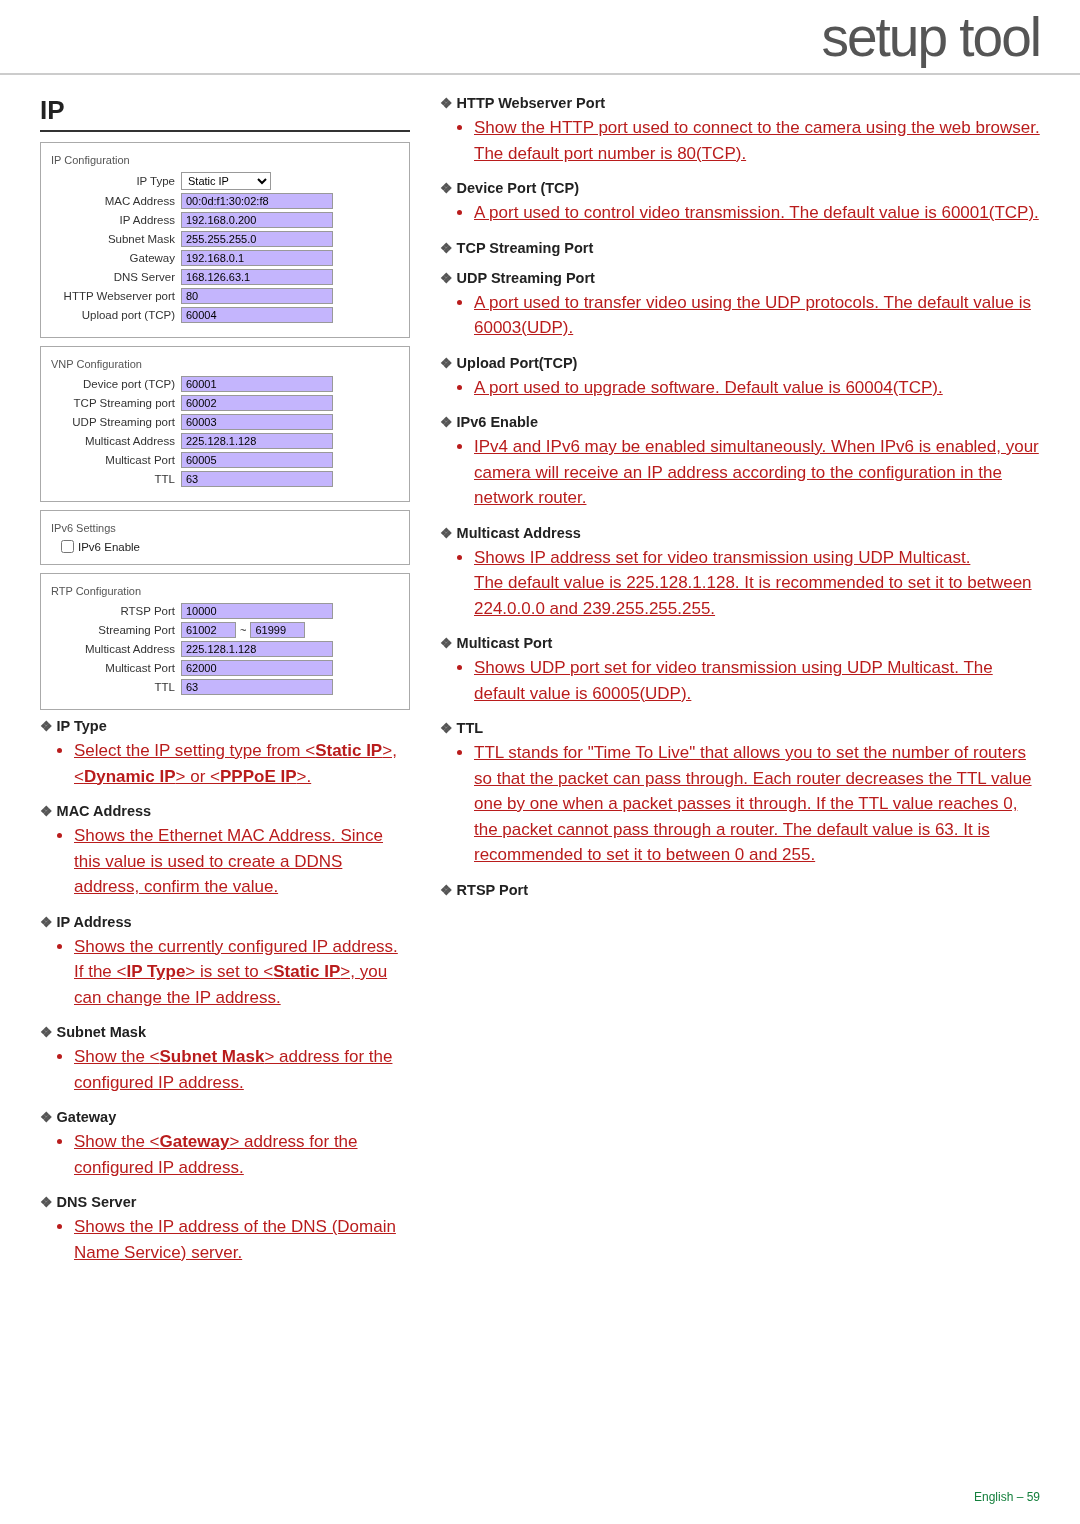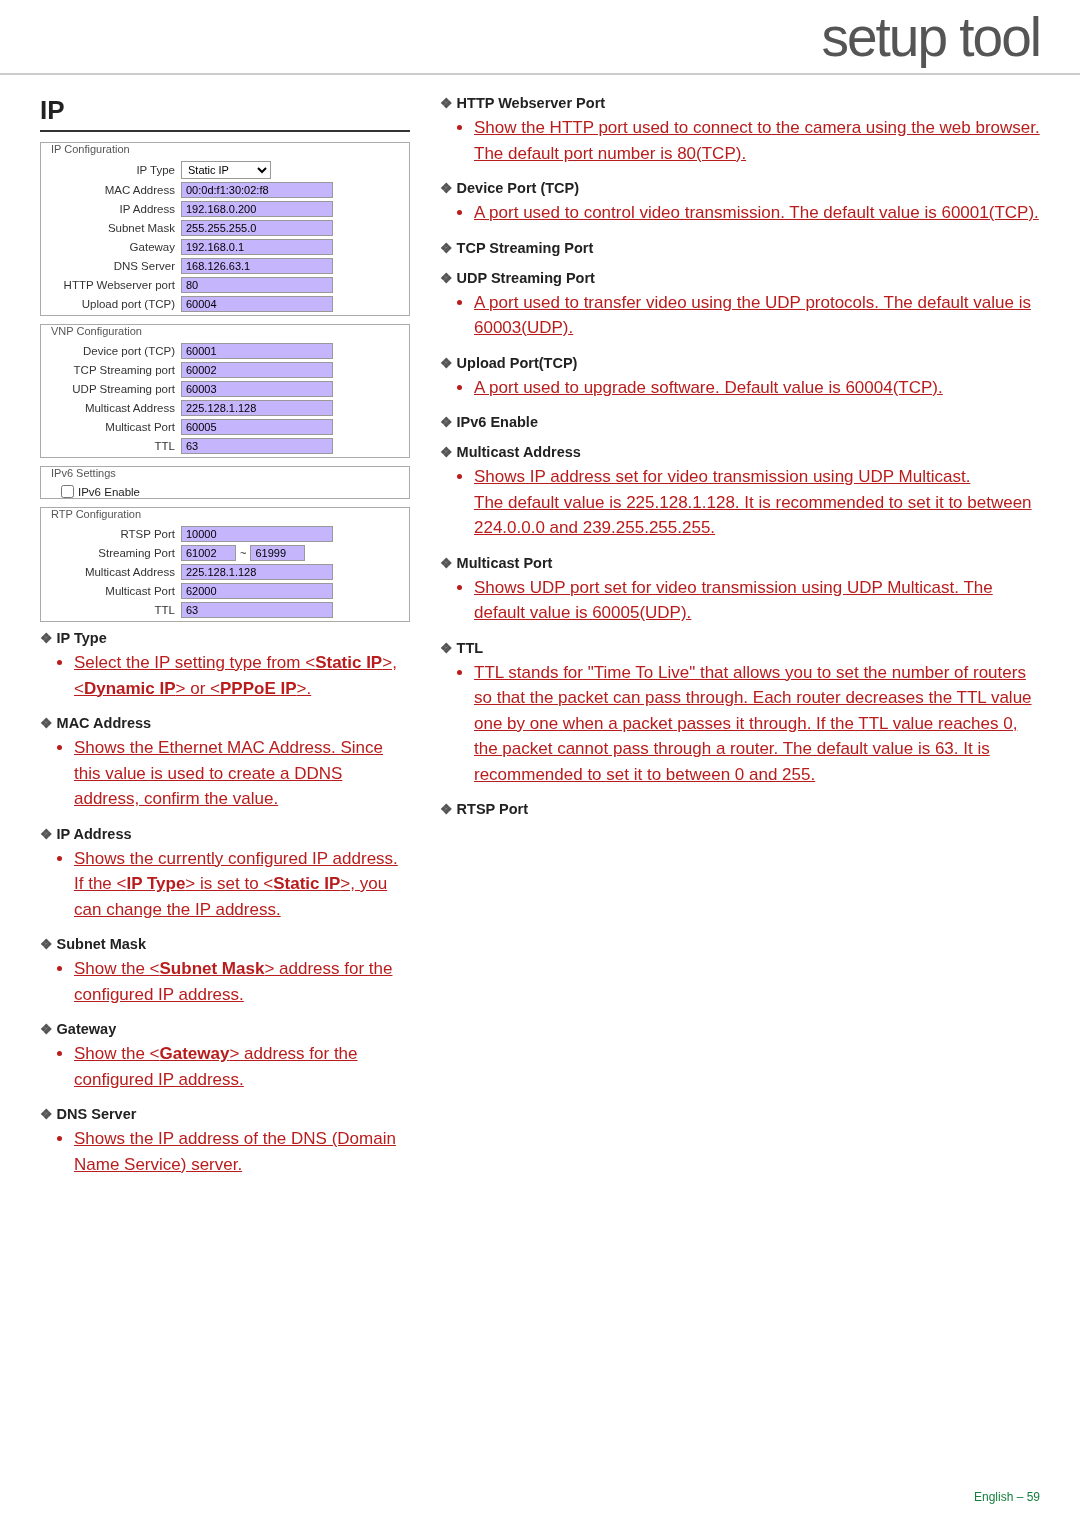--- a/index.html
+++ b/index.html
@@ -48,21 +48,21 @@
       font-size: 26px;
       font-weight: bold;
       margin-bottom: 10px;
       border-bottom: 2px solid #333;
       padding-bottom: 4px;
     }
 
     
     .config-box {
       border: 1px solid #aaa;
-      padding: 0 10px;
+      padding: 11px 10px;
       margin-bottom: 8px;
       font-size: 12px;
     }
     .config-box-title {
       font-size: 11px;
       color: #555;
       margin-bottom: 6px;
     }
     .config-row {
       display: flex;
@@ -386,20 +386,25 @@
           <li>A port used to upgrade software. Default value is 60004(TCP).</li>
         </ul>
       </div>
     </div>
 
     <div class="desc-section">
       <div class="desc-heading">
         <span class="diamond">❖</span>
         <span>IPv6 Enable</span>
       </div>
+      <div class="desc-body">
+        <ul>
+          <li>IPv4 and IPv6 may be enabled simultaneously. When IPv6 is enabled, your camera will receive an IP address according to the configuration in the network router.</li>
+        </ul>
+      </div>
     </div>
 
     <div class="desc-section">
       <div class="desc-heading">
         <span class="diamond">❖</span>
         <span>Multicast Address</span>
       </div>
       <div class="desc-body">
         <ul>
           <li>Shows IP address set for video transmission using UDP Multicast.<br>The default value is 225.128.1.128. It is recommended to set it to between 224.0.0.0 and 239.255.255.255.</li>

